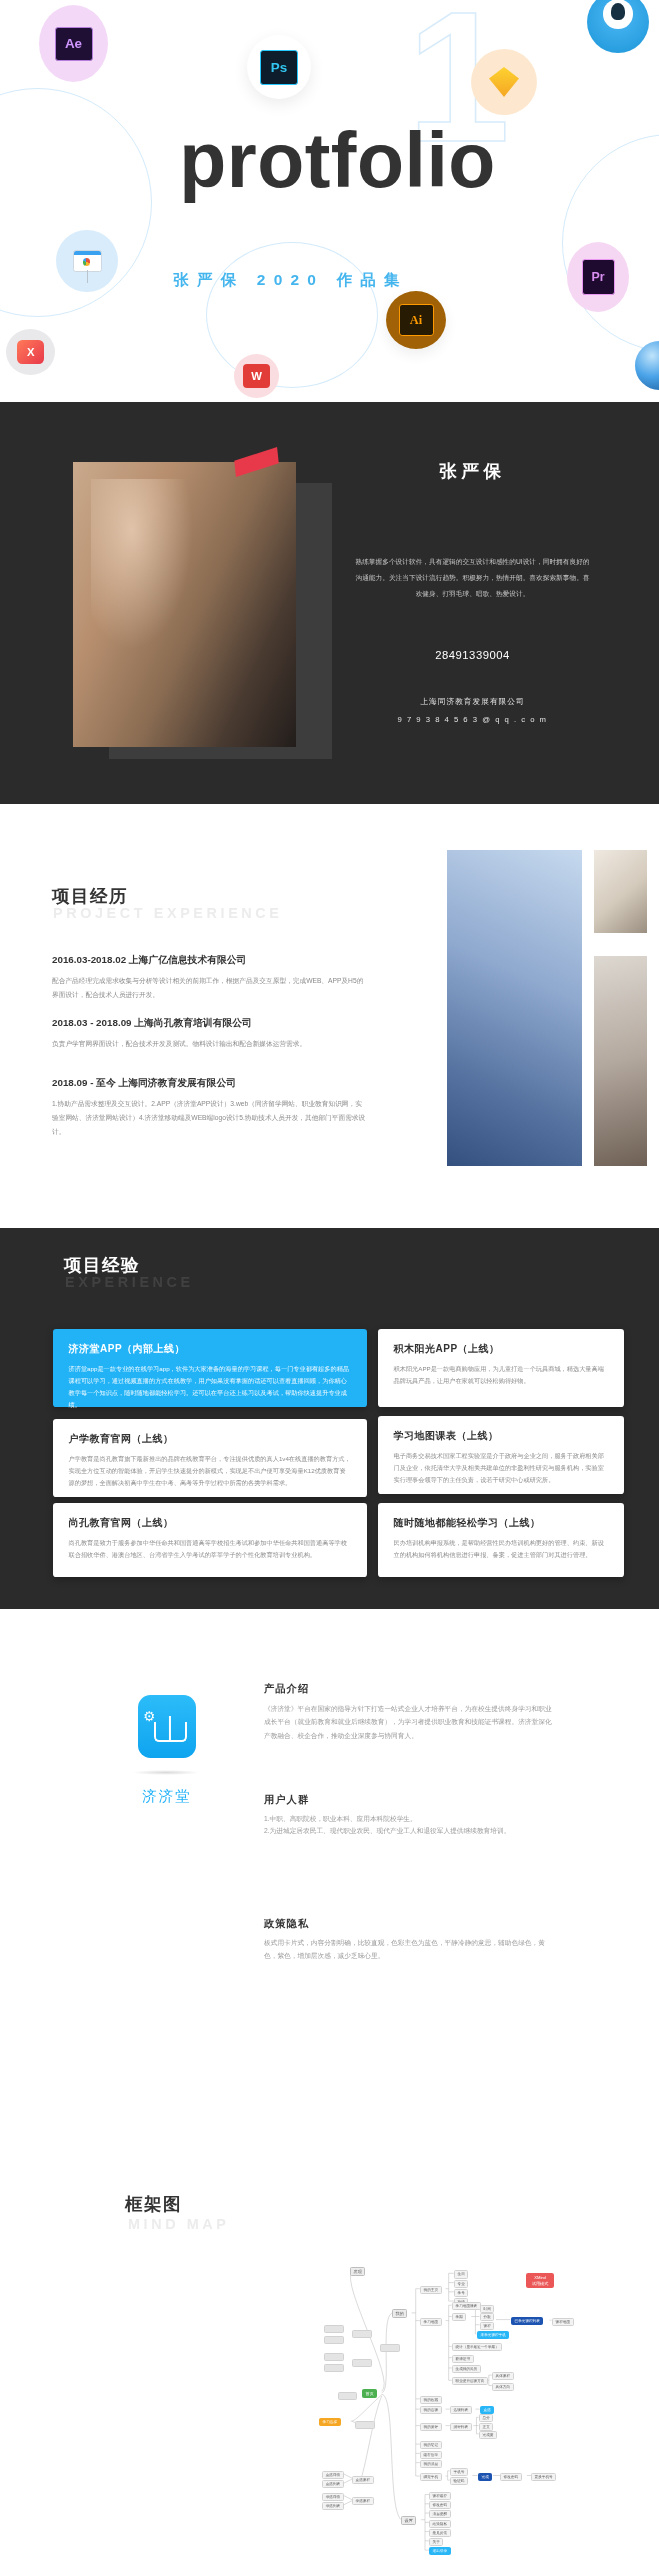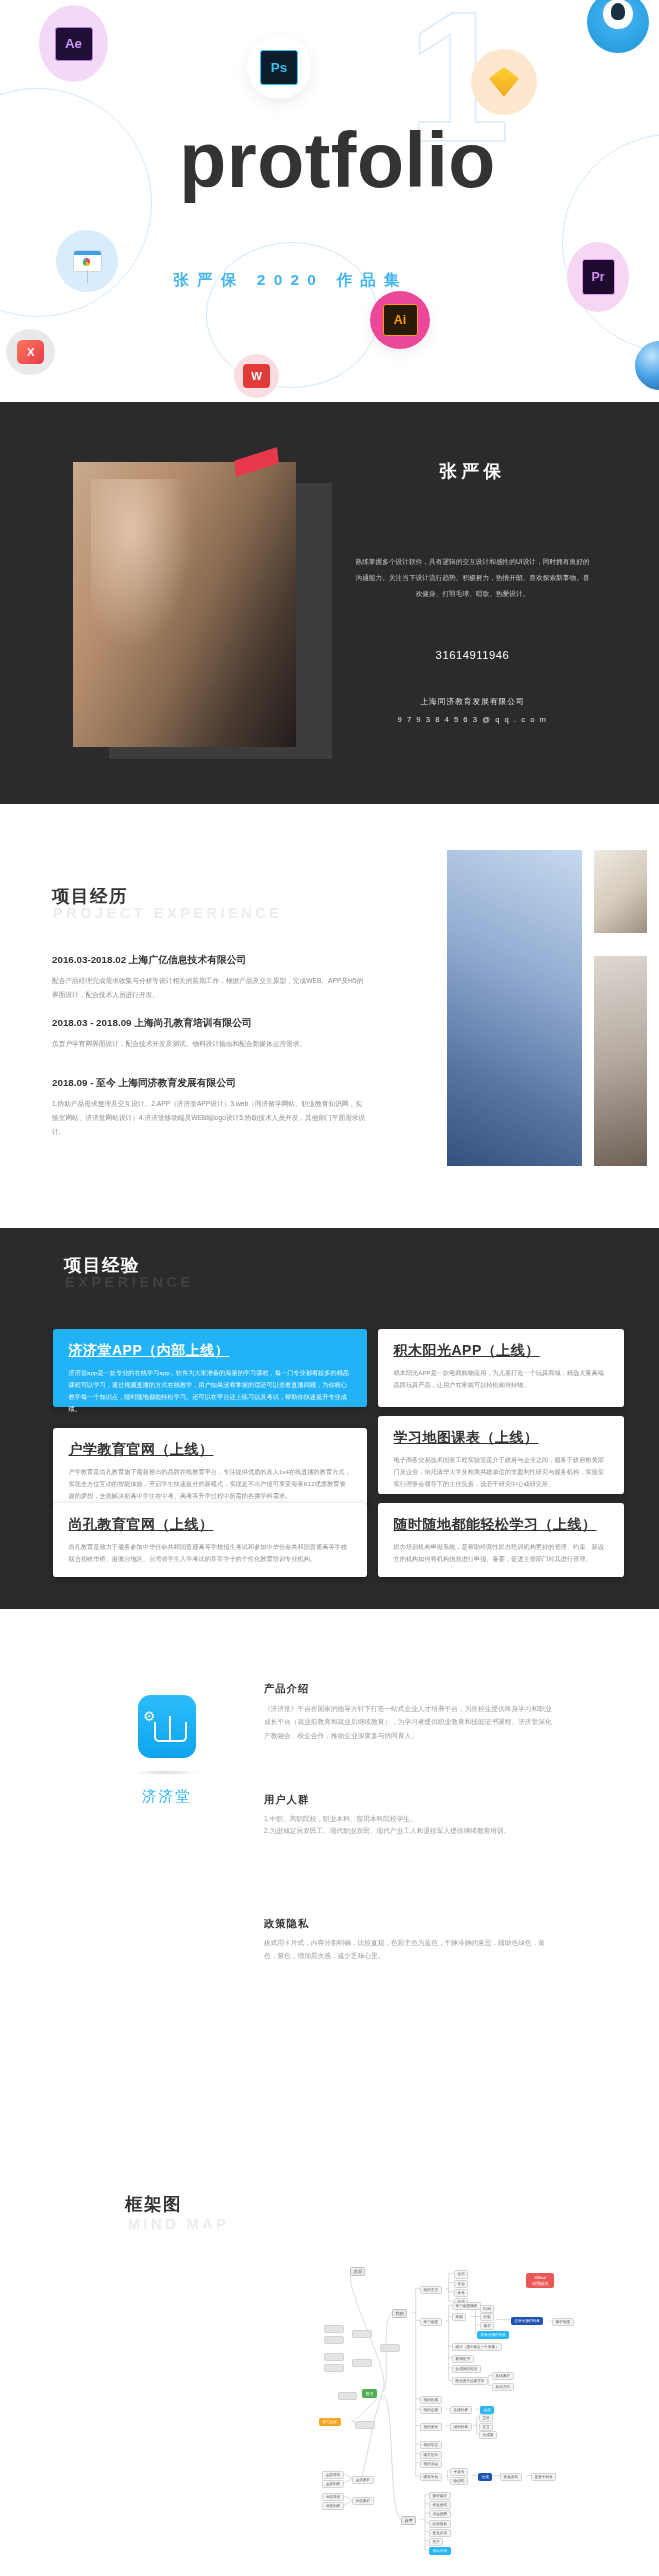--- a/index.html
+++ b/index.html
@@ -33,21 +33,21 @@
   .ribbon{position:absolute;background:#e8394a;transform:rotate(-18deg) skewX(-12deg);}
   
   .img-build{background:linear-gradient(205deg,#c6d9ee 0%,#8fa9cf 40%,#54719f 75%,#33507e 100%);}
   .img-people{background:linear-gradient(140deg,#efe9e1,#d4cabc 55%,#9a8f80 100%);}
   .img-laptop{background:linear-gradient(165deg,#ddd8d1,#b3a89e 50%,#6e6055 100%);}
   .entry-t{font-size:9.8px;font-weight:700;color:#333;}
   .entry-b{font-size:6.7px;color:#8a8a8a;line-height:2.1;margin-top:7.2px;}
   
   .card{position:absolute;background:#fff;border-radius:3.1px;padding:13.4px 15.5px;box-sizing:border-box;box-shadow:0 2.1px 7.2px rgba(0,0,0,.25);}
   .card.blue{background:#22b3f7;}
-  .card .ct{font-size:14px;font-weight:700;color:#333;letter-spacing:0.5px;text-decoration:underline;}
+  .card .ct{font-size:10px;font-weight:700;color:#333;letter-spacing:0.5px;}
   .card.blue .ct{color:#fff;}
   .card .cb{font-size:6.2px;color:#8a8a8a;line-height:1.95;margin-top:6.2px;}
   .card.blue .cb{color:#f2fbff;}
   
   .appicon{position:absolute;border-radius:12.4px;background:linear-gradient(180deg,#2cbcf9,#0ea4ef);}
   .gear{position:absolute;color:#fff;font-size:13.4px;}
   .book{position:absolute;width:29px;height:17.5px;border:2.1px solid #fff;border-top:none;border-radius:0 0 5.2px 5.2px;}
   .book::before{content:"";position:absolute;left:50%;top:-6.2px;width:2.1px;height:24px;background:#fff;transform:translateX(-50%);}
   .h20{font-size:10.3px;font-weight:700;color:#333;letter-spacing:1px;}
   .p13{font-size:6.7px;color:#999;line-height:2;}
@@ -83,42 +83,42 @@
     <div class="bub" style="left:471px;top:49px;width:66px;height:66px;background:#fde8cf;">
       <div class="diamond"></div>
     </div>
     <div class="bub" style="left:56px;top:230px;width:62px;height:62px;background:#d8ecfb;">
       <div class="keynote"></div>
       <div class="kstand" style="left:31px;top:40px;"></div>
     </div>
     <div class="bub" style="left:567px;top:242px;width:62px;height:70px;background:#f6d7f3;">
       <div class="adobe" style="width:31px;height:34px;background:#1e0a2e;border:1px solid #e996f2;color:#d88ef0;font-size:12.4px;">Pr</div>
     </div>
-    <div class="bub" style="left:370px;top:291px;width:60px;height:58px;background:#ec4899;box-shadow:0 5.2px 13.4px rgba(0,0,0,.07);">
+    <div class="bub" style="left:386px;top:291px;width:60px;height:58px;background:#a16207;box-shadow:0 5.2px 13.4px rgba(0,0,0,.07);font-family:Liberation Serif, serif;">
       <div class="adobe" style="width:33px;height:30px;background:#271c03;border:1px solid #ff9a00;color:#ff9a00;font-size:12.4px;">Ai</div>
     </div>
     <div class="bub" style="left:6.2px;top:329px;width:49px;height:46px;background:#e9e9ec;">
       <div class="adobe" style="width:27px;height:24px;background:linear-gradient(135deg,#ff7a59,#e8394a);color:#fff;font-size:11.3px;border-radius:5.2px;">X</div>
     </div>
     <div class="bub" style="left:234px;top:354px;width:45px;height:44px;background:#fadde0;">
       <div class="adobe" style="width:27px;height:24px;background:#e23c39;color:#fff;font-size:11.3px;border-radius:4.1px;">W</div>
     </div>
     <div class="c4d" style="left:635px;top:341px;width:49px;height:49px;"></div>
 
     <div class="hero-title" style="top:116px;margin-left:8px;">protfolio</div>
     <div class="hero-sub" style="top:270px;">张严保 2020 作品集</div>
   </div>
 
   <div class="sec dark" style="top:402px;height:402px;">
     <div class="a" style="left:109px;top:81px;width:223px;height:276px;background:#3d3d3d;"></div>
     <div class="a photo" style="left:73px;top:60px;width:223px;height:285px;"></div>
     <div class="ribbon" style="left:234px;top:52px;width:45px;height:15.5px;"></div>
     <div class="a" style="left:340px;top:57px;width:265px;text-align:center;color:#fff;font-size:17.5px;font-weight:700;letter-spacing:4.6px;">张严保</div>
     <div class="a" style="left:354px;top:152px;width:237px;text-align:center;color:#c9c9c9;font-size:6.7px;line-height:2.35;">熟练掌握多个设计软件，具有逻辑的交互设计和感性的UI设计，同时拥有良好的沟通能力。关注当下设计流行趋势。积极努力，热情开朗。喜欢探索新事物。喜欢健身、打羽毛球、唱歌、热爱设计。</div>
-    <div class="a" style="left:340px;top:247px;width:265px;text-align:center;color:#fff;font-size:11.3px;letter-spacing:0.5px;">31614911946</div>
+    <div class="a" style="left:340px;top:247px;width:265px;text-align:center;color:#fff;font-size:11.3px;letter-spacing:0.5px;">28491339004</div>
     <div class="a" style="left:340px;top:295px;width:265px;text-align:center;color:#e3e3e3;font-size:7.7px;letter-spacing:1px;">上海同济教育发展有限公司</div>
     <div class="a" style="left:340px;top:313px;width:265px;text-align:center;color:#e3e3e3;font-size:7.7px;letter-spacing:1.5px;">9 7 9 3 8 4 5 6 3 @ q q . c o m</div>
   </div>
 
   <div class="sec" style="top:804px;height:425px;background:#fff;">
     <div class="a stitle" style="left:52px;top:80px;">项目经历</div>
     <div class="a ghost" style="left:53px;top:101px;">PROJECT EXPERIENCE</div>
     <div>
 
         <div class="a" style="width: 314px; left: 52px; top: 150px;">
@@ -149,21 +149,21 @@
         <div class="card blue" style="left: 53px; top: 101px; width: 314px; height: 78px;">
           <div class="ct">济济堂APP（内部上线）</div>
           <div class="cb">济济堂app是一款专业的在线学习app，软件为大家准备的海量的学习课程，每一门专业都有超多的精品课程可以学习，通过视频直播的方式在线教学，用户如果没有掌握的话还可以查看直播回顾，为你精心教学每一个知识点，随时随地都能轻松学习。还可以在平台还上练习以及考试，帮助你快速提升专业成绩。</div>
         </div>
 
         <div class="card" style="left: 378px; top: 101px; width: 246px; height: 78px;">
           <div class="ct">积木阳光APP（上线）</div>
           <div class="cb">积木阳光APP是一款电商购物应用，为儿童打造一个玩具商城，精选大量高端品牌玩具产品，让用户在家就可以轻松购得好物。</div>
         </div>
 
-        <div class="card" style="left: 53px; top: 200px; width: 314px; height: 78px;">
+        <div class="card" style="left: 53px; top: 191px; width: 314px; height: 78px;">
           <div class="ct">户学教育官网（上线）</div>
           <div class="cb">户学教育是尚孔教育旗下最新推出的品牌在线教育平台，专注提供优质的真人1v4在线直播的教育方式，实现全方位互动的智能体验，开启学生快速提分的新模式，实现足不出户便可享受海量K12优质教育资源的梦想，全面解决初高中学生在中考、高考等升学过程中所需的各类学科需求。</div>
         </div>
 
         <div class="card" style="left: 378px; top: 188px; width: 246px; height: 78px;">
           <div class="ct">学习地图课表（上线）</div>
           <div class="cb">电子商务交易技术国家工程实验室是介于政府与企业之间，服务于政府相关部门及企业，依托清华大学及相关共建单位的非盈利性研究与服务机构，实验室实行理事会领导下的主任负责，设若干研究中心或研究所。</div>
         </div>
 
         <div class="card" style="left: 53px; top: 275px; width: 314px; height: 74px;">

